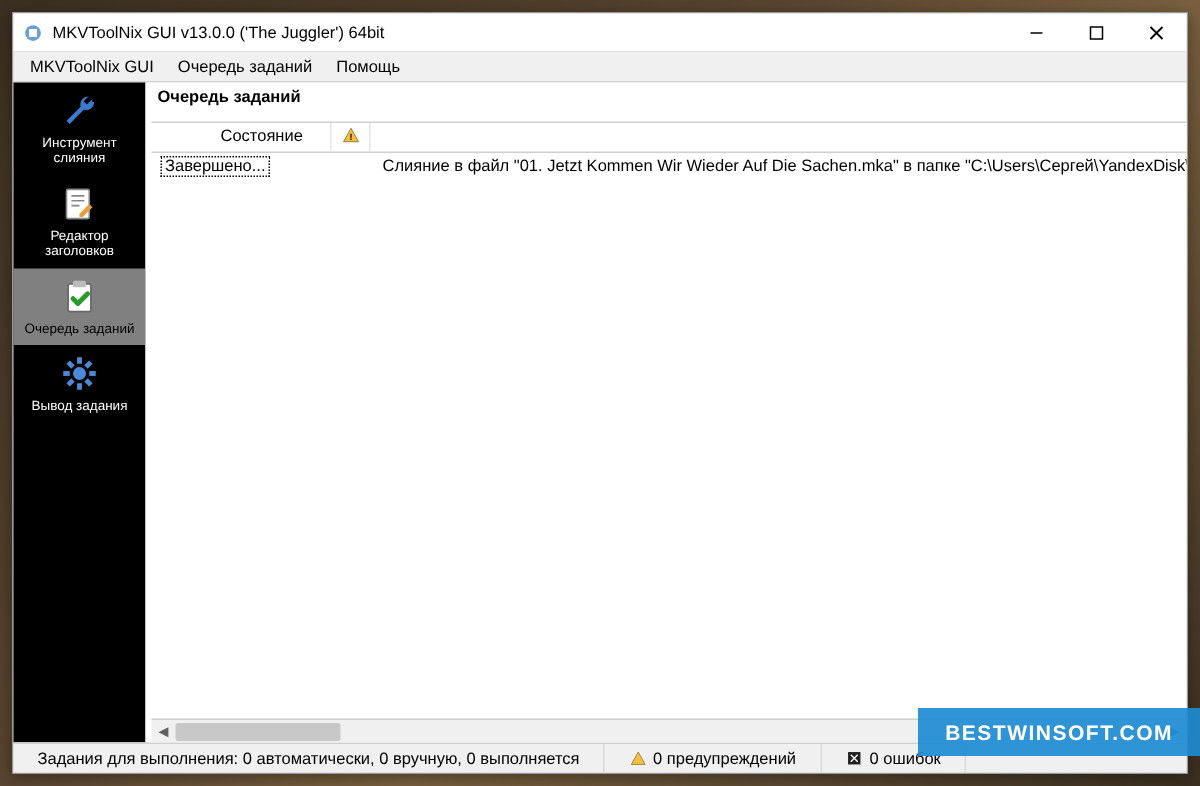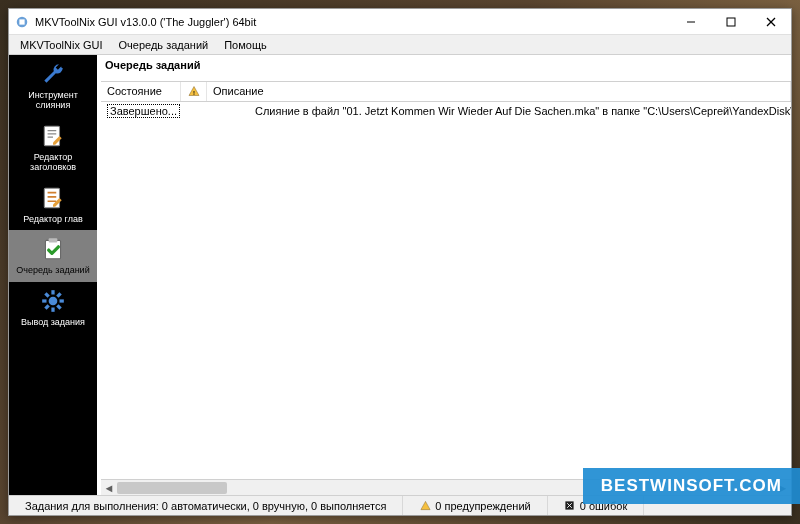--- a/index.html
+++ b/index.html
@@ -24,21 +24,21 @@
   .side-item { display: flex; flex-direction: column; align-items: center; padding: 5px 2px 6px; color: #fff; font-size: 9px; text-align: center; line-height: 1.1; }
   .side-item.active { background: #808080; color: #000; }
   .side-item .sicon { width: 28px; height: 28px; margin-bottom: 3px; display: flex; align-items: center; justify-content: center; }
   .side-item .slabel { width: 100%; word-wrap: break-word; }
 
   .main { flex: 1; display: flex; flex-direction: column; min-width: 0; background: #fff; }
   .main-header { height: 22px; padding: 4px 8px 0; font-size: 11px; font-weight: 600; color: #000; }
   .list-area { flex: 1; margin: 4px 0 0 4px; border-top: 1px solid #d0d0d0; display: flex; flex-direction: column; min-height: 0; position: relative; }
   .list-headers { height: 20px; display: flex; border-bottom: 1px solid #d0d0d0; font-size: 11px; color: #000; background: #fff; }
   .list-headers .col { padding: 3px 6px; border-right: 1px solid #e5e5e5; }
-  .col-status { width: 80px; }
+  .col-status { width: 80px; margin-left: 40px; }
   .col-warn { width: 26px; display:flex; align-items:center; justify-content:center; }
   .col-desc { flex: 1; min-width: 0; }
   .list-rows { flex: 1; overflow: hidden; font-size: 11px; }
   .row { display: flex; height: 18px; align-items: center; gap: 21px; }
   .row .cell { padding: 2px 6px; white-space: nowrap; overflow: hidden; }
   .cell.status { width: 80px; text-align: right; }
   .cell.status span { border: 1px dotted #000; padding: 0 2px; }
   .cell.warn { width: 26px; }
   .cell.desc { flex: 1; min-width: 0; overflow: hidden; }
   .hscroll { height: 16px; border-top: 1px solid #d0d0d0; display: flex; align-items: center; background: #f0f0f0; }
@@ -47,21 +47,21 @@
   .hscroll .thumb { position: absolute; left: 0; top: 2px; width: 110px; height: 12px; background: #c8c8c8; border-radius: 2px; }
 
   
   .statusbar { height: 20px; border-top: 1px solid #d0d0d0; background: #f0f0f0; display: flex; align-items: center; font-size: 11px; color: #000; overflow: hidden; }
   .statusbar .seg { padding: 0 16px; display: flex; align-items: center; gap: 4px; border-right: 1px solid #d8d8d8; height: 100%; white-space: nowrap; }
   .statusbar .seg.grow { flex: 0 0 auto; }
   .statusbar .prog { width: 106px; height: 12px; border: 1px solid #b0b0b0; background: #fff; margin-left: 4px; position: relative; }
   .statusbar .pct { width: 22px; text-align: right; }
   .stat-icon { width: 12px; height: 12px; display:inline-flex; align-items:center; justify-content:center; }
 
-  .watermark { position: absolute; right: 0; bottom: 20px; background: rgba(30,140,210,.92); color: #fff; font-weight: 700; letter-spacing: 1px; font-size: 17px; padding: 8px 18px; font-family: Arial, sans-serif; }
+  .watermark { position: absolute; right: 0; bottom: 20px; background: rgba(30,140,210,.92); color: #fff; font-weight: 700; letter-spacing: 1px; font-size: 14px; padding: 8px 18px; font-family: Arial, sans-serif; }
 </style>
 </head>
 <body>
 
 <div class="desktop">
   <div class="window">
 
     <div class="titlebar">
       <span class="appicon">
         <svg viewBox="0 0 16 16" width="14" height="14">
@@ -107,30 +107,20 @@
         </div>
         <div class="side-item">
           <span class="sicon">
             <svg viewBox="0 0 24 24" width="26" height="26">
                 <rect x="4" y="3" width="14" height="18" rx="1" fill="#fff" stroke="#888"></rect>
                 <path d="M7 7h8M7 10h8M7 13h5" stroke="#888" stroke-width="1"></path>
                 <path d="M14 20l6-6-2-2-6 6v2z" fill="#e6a03a"></path>
               </svg>
           </span>
           <span class="slabel">Редактор заголовков</span>
-        </div>
-        <div class="side-item">
-          <span class="sicon">
-            <svg viewBox="0 0 24 24" width="26" height="26">
-                <rect x="4" y="3" width="14" height="18" rx="1" fill="#fff" stroke="#888"></rect>
-                <path d="M7 7h8M7 11h8M7 15h8" stroke="#d08030" stroke-width="1.5"></path>
-                <path d="M14 20l6-6-2-2-6 6v2z" fill="#e6a03a"></path>
-              </svg>
-          </span>
-          <span class="slabel">Редактор глав</span>
         </div>
         <div class="side-item active">
           <span class="sicon">
             <svg viewBox="0 0 24 24" width="26" height="26">
                 <rect x="5" y="4" width="14" height="17" rx="1" fill="#fff" stroke="#666"></rect>
                 <rect x="8" y="2" width="8" height="4" rx="1" fill="#bbb"></rect>
                 <path d="M8 13l3 3 6-6" fill="none" stroke="#2a9a2a" stroke-width="3" stroke-linecap="round" stroke-linejoin="round"></path>
               </svg>
           </span>
           <span class="slabel">Очередь заданий</span>
@@ -161,21 +151,20 @@
           <div class="list-headers">
             <div class="col col-status">Состояние</div>
             <div class="col col-warn">
               <span>
                 <svg width="12" height="12" viewBox="0 0 24 24">
                     <path d="M12 3L2 21h20L12 3z" fill="#f5c040" stroke="#806020"></path>
                     <text x="12" y="19" text-anchor="middle" font-size="12" fill="#000" font-weight="bold">!</text>
                   </svg>
               </span>
             </div>
-            <div class="col col-desc">Описание</div>
           </div>
           <div class="list-rows">
             <div class="row">
               <div class="cell status"><span>Завершено...</span></div>
               <div class="cell warn"></div>
               <div class="cell desc">Слияние в файл "01. Jetzt Kommen Wir Wieder Auf Die Sachen.mka" в папке "C:\Users\Сергей\YandexDisk\Музыка\Eko Fresh\02 - EP's\02 - Je</div>
             </div>
           </div>
           <div class="hscroll">
             <div class="arrow">◄</div>

